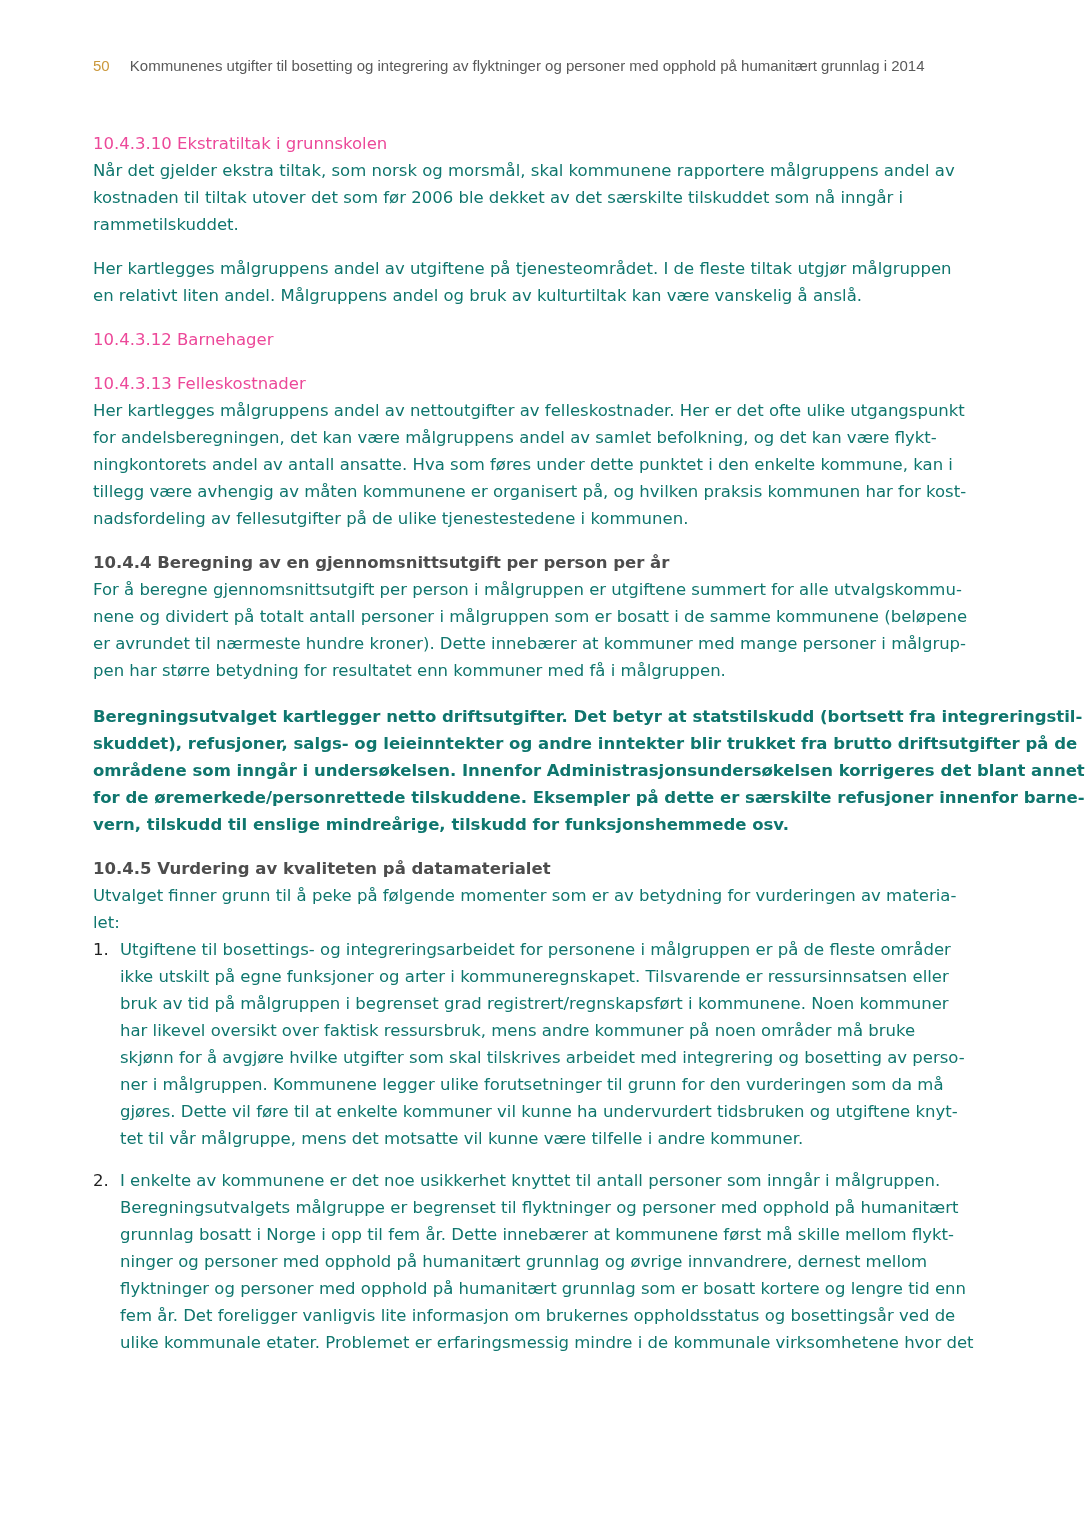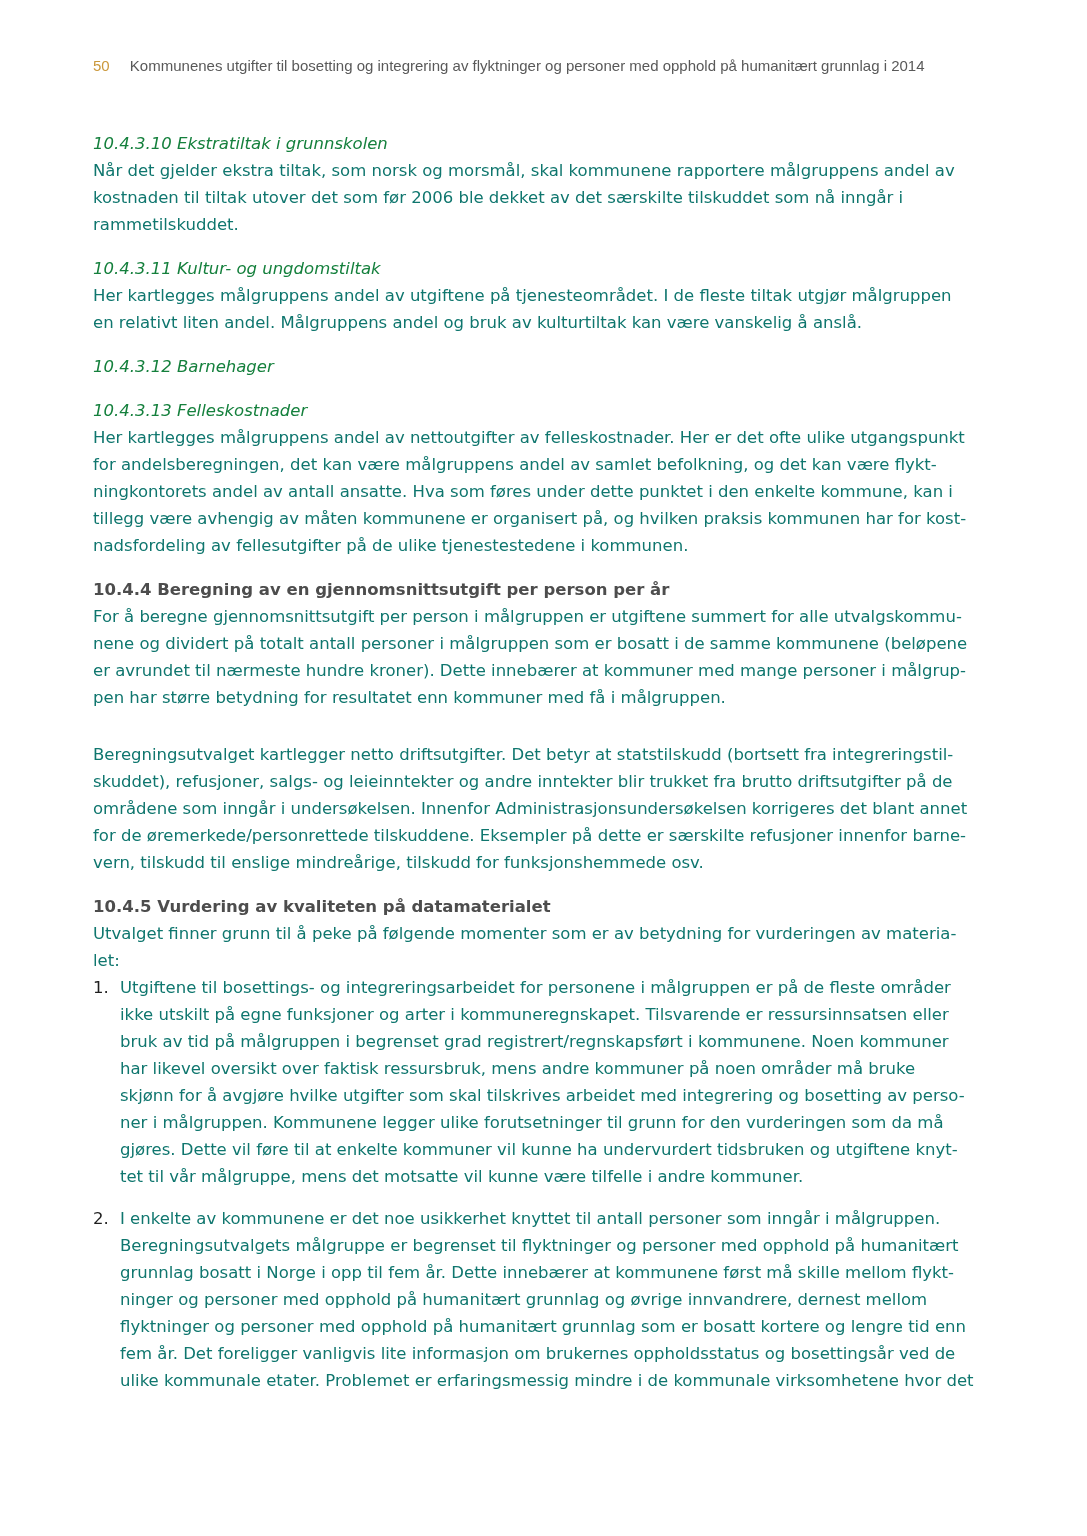--- a/index.html
+++ b/index.html
@@ -30,30 +30,30 @@
     display: inline-block;
     margin-right: 16px;
   }
   .sec { margin-top: 17px; }
   .sec h3 {
     margin: 0;
     font-size: 16.5px;
     line-height: 27px;
     font-weight: normal;
   }
-  .h-italic { font-style: italic; color: #15803d; }
+  .h-italic { color: #ec4899; }
   .h-bold  { font-weight: bold !important; color: #4d4d4d; }
   .para {
     margin: 0;
     font-size: 16.5px;
     line-height: 27px;
     white-space: pre;          
     color: #0f766e;
   }
-  .para + .para { margin-top: 30px; }
+  .para + .para { margin-top: 19px; font-weight: bold; }
   .numlist {
     list-style: none;
     margin: 0;
     padding: 0;
   }
   .numitem { display: flex; align-items: flex-start; }
   .numitem + .numitem { margin-top: 15px; }
   .numitem .num {
     flex: none;
     width: 27px;
@@ -73,21 +73,20 @@
   </div>
 
   <section class="sec">
     <h3 class="h-italic">10.4.3.10 Ekstratiltak i grunnskolen</h3>
     <p class="para">Når det gjelder ekstra tiltak, som norsk og morsmål, skal kommunene rapportere målgruppens andel av
 kostnaden til tiltak utover det som før 2006 ble dekket av det særskilte tilskuddet som nå inngår i
 rammetilskuddet.</p>
   </section>
 
   <section class="sec">
-    <h3 class="h-italic">10.4.3.11 Kultur- og ungdomstiltak</h3>
     <p class="para">Her kartlegges målgruppens andel av utgiftene på tjenesteområdet. I de fleste tiltak utgjør målgruppen
 en relativt liten andel. Målgruppens andel og bruk av kulturtiltak kan være vanskelig å anslå.</p>
   </section>
 
   <section class="sec">
     <h3 class="h-italic">10.4.3.12 Barnehager</h3>
   </section>
 
   <section class="sec">
     <h3 class="h-italic">10.4.3.13 Felleskostnader</h3>

